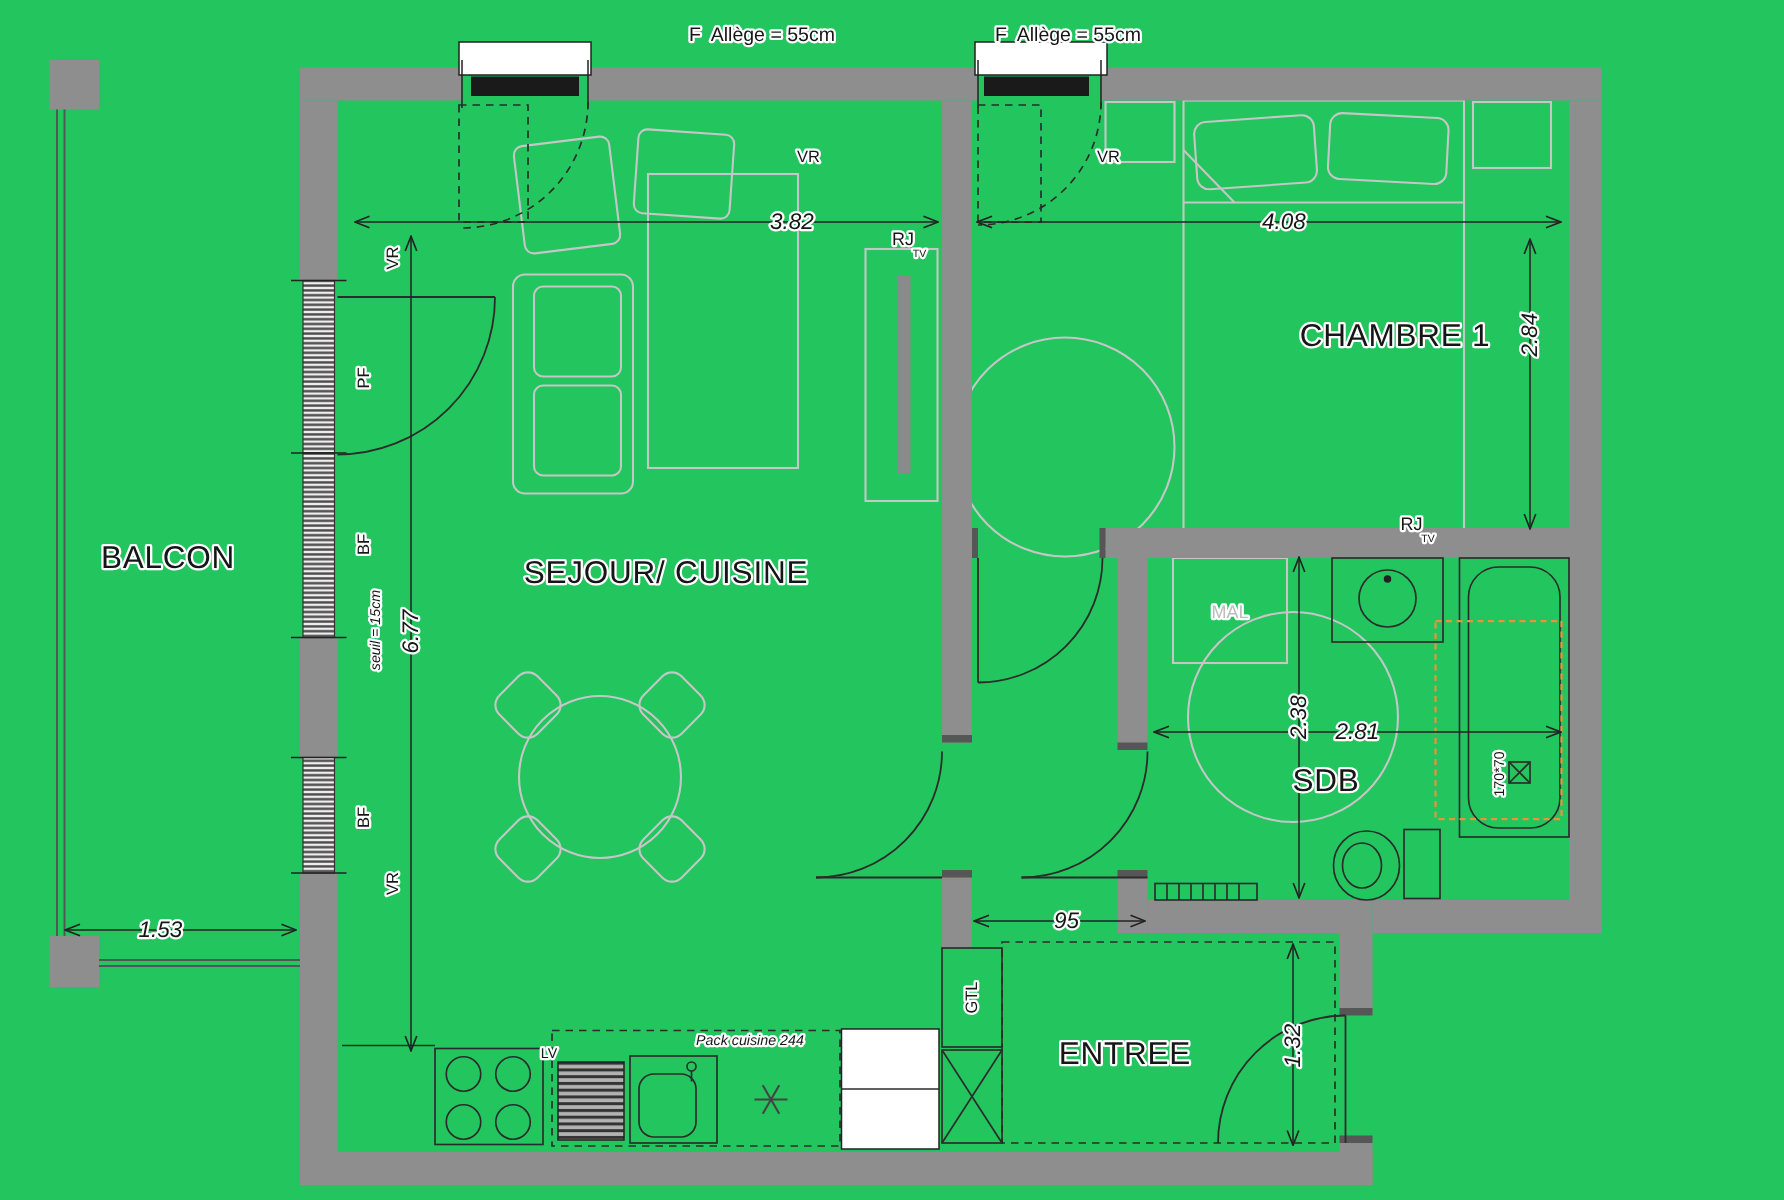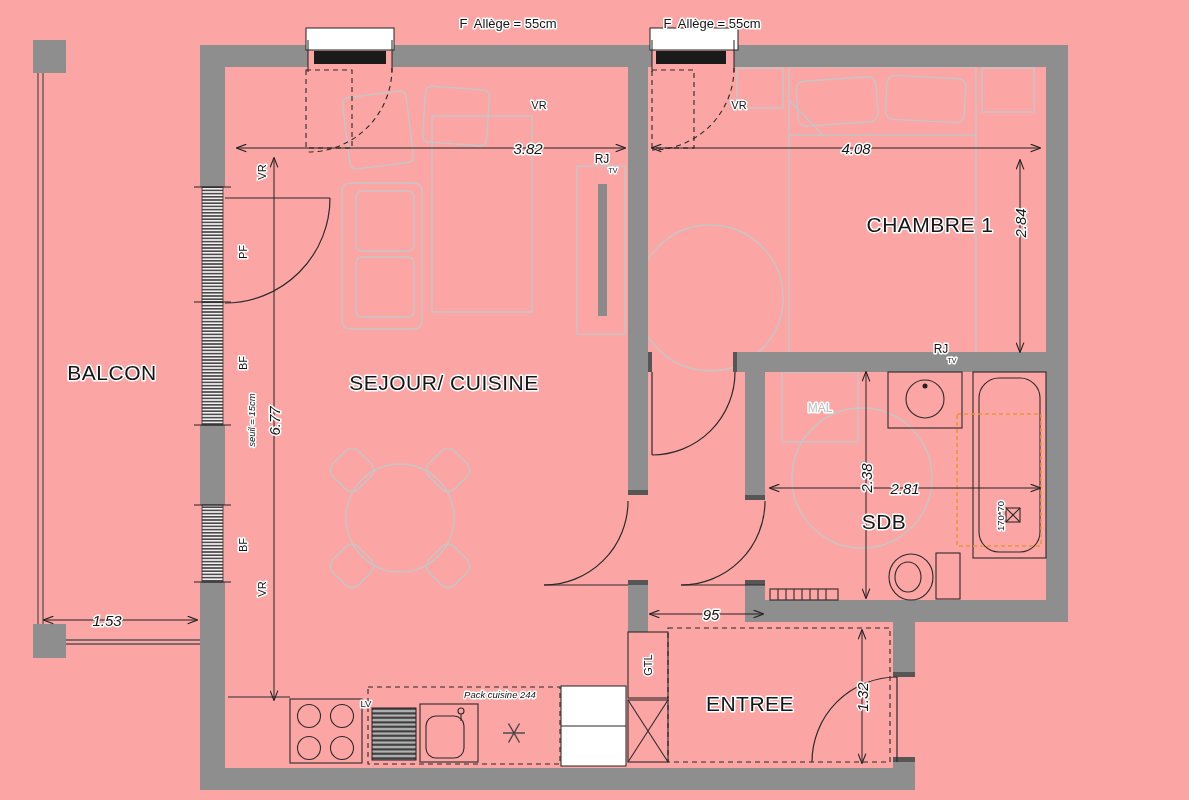--- a/index.html
+++ b/index.html
@@ -1,16 +1,16 @@
 <!DOCTYPE html>
 <html><head>
 <meta charset="utf-8">
 <style>
   html,body{margin:0;padding:0;background:#ffffff;}
-  .stage{position:relative;width:1189px;height:800px;background:#fca5a5;overflow:hidden;}
+  .stage{position:relative;width:1189px;height:800px;background:#22c55e;overflow:hidden;}
   svg{display:block;}
   text{font-family:"Liberation Sans",sans-serif;fill:#161616;text-anchor:middle;
        dominant-baseline:central;paint-order:stroke;stroke:#ffffff;stroke-width:3px;
        stroke-linejoin:round;white-space:pre;}
   .room{font-size:21px;letter-spacing:.5px;}
   .dim{font-size:15px;font-style:italic;}
   .lbl{font-size:13px;}
   .lbl-sm{font-size:12px;}
   .lbl-xs{font-size:11px;}
   .lbl-xxs{font-size:9.5px;}

